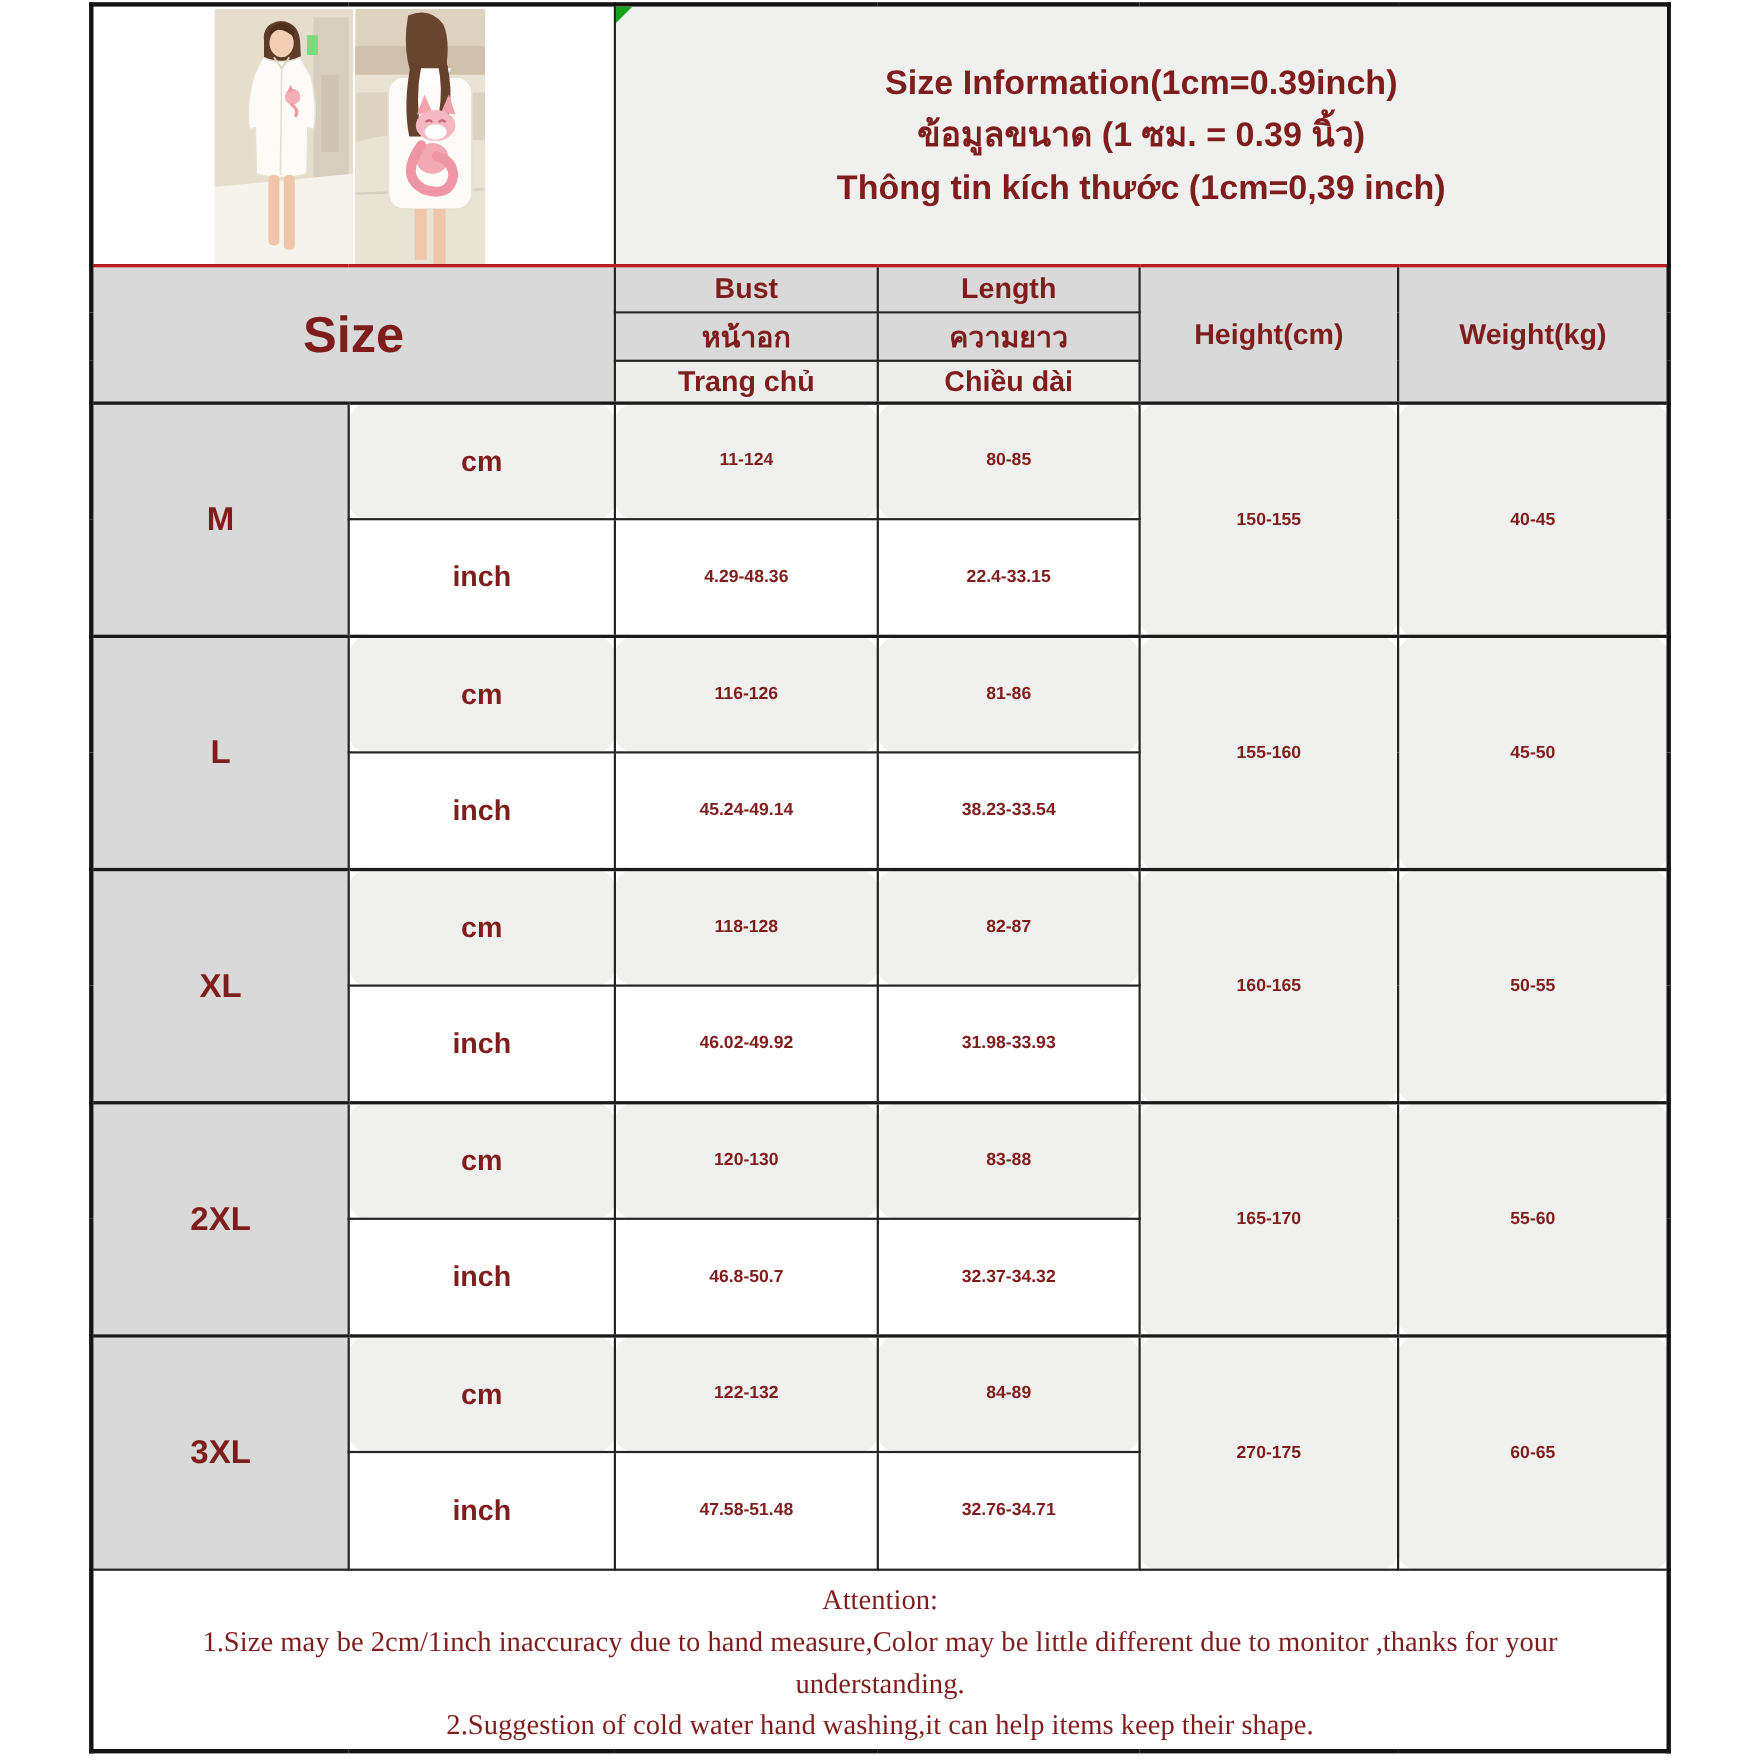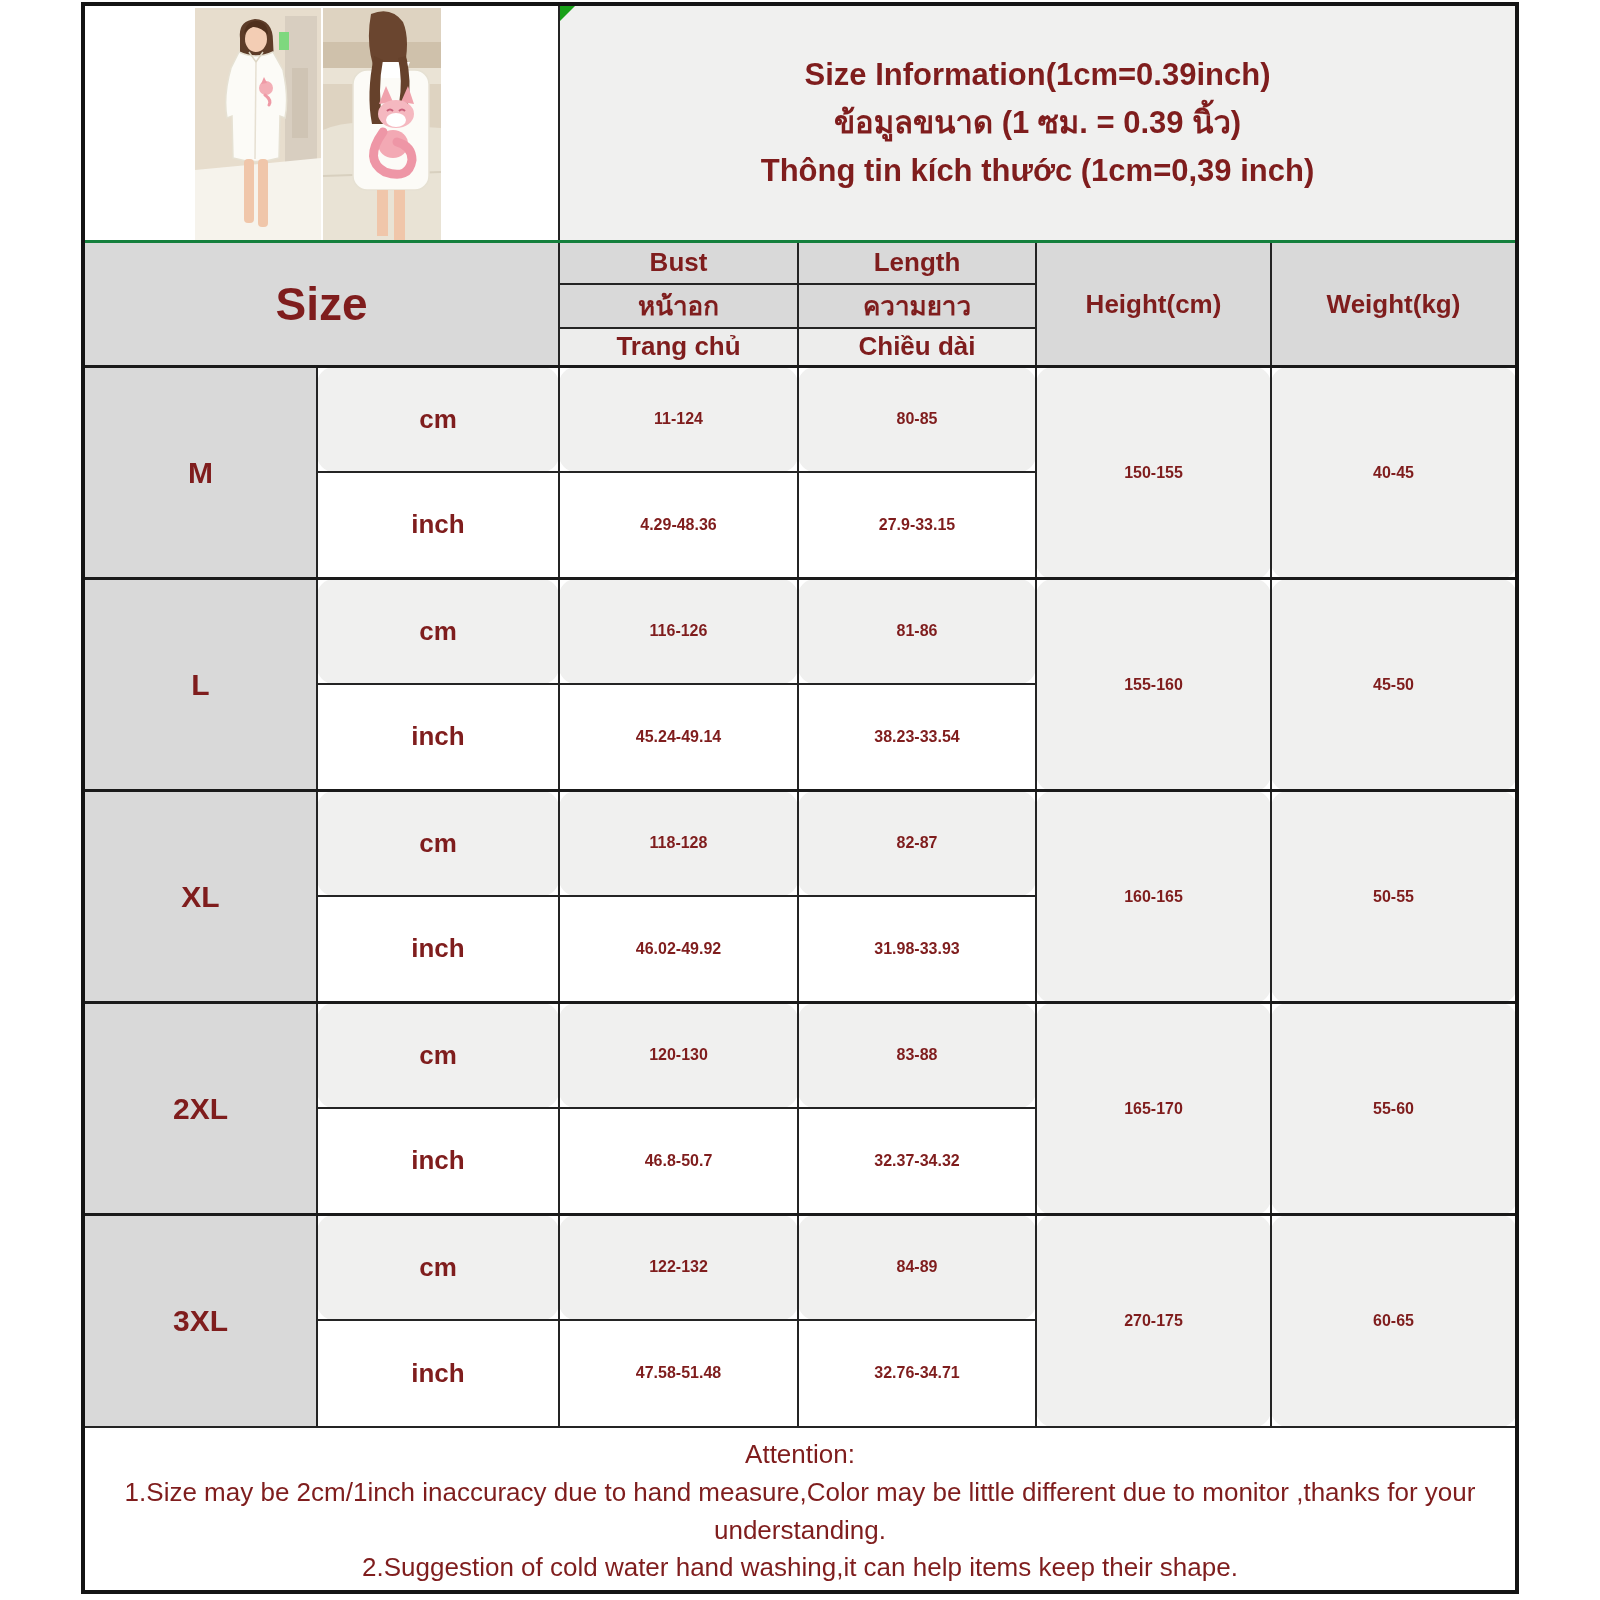--- a/index.html
+++ b/index.html
@@ -25,23 +25,23 @@
     padding:0;
     overflow:hidden;
   }
   
   tr.top-row{height:236px;}
   tr.hr1{height:42px;}
   tr.hr2{height:44px;}
   tr.hr3{height:39px;}
   tr.rcm{height:105px;}
   tr.rin{height:107px;}
-  tr.attn-row{height:165px;}
-  
-  tr.hr1 td{border-top:3px solid #15803d;}
+  tr.attn-row{height:165px;font-family:Liberation Serif, serif;}
+  
+  tr.hr1 td{border-top:3px solid #b91c1c;}
   tr.rcm td{border-top:3px solid #1a1a1a;}
   td.attn-cell{border-top:3px solid #1a1a1a;}
   
   td.dbl{border-bottom:6px double #111;}
   
   .bg-g{background:#d9d9d9;}
   .bg-l{background:#f0f0ef;border-radius:17px;}
   .bg-w{background:#ffffff;}
   .bg-vi{background:#ededec;}
   
@@ -157,21 +157,21 @@
       <td class="size-lbl" rowspan="2">M</td>
       <td class="c-unit bg-l dbl">cm</td>
       <td class="c-val bg-l dbl">11-124</td>
       <td class="c-val bg-l dbl">80-85</td>
       <td class="c-val bg-l" rowspan="2">150-155</td>
       <td class="c-val bg-l" rowspan="2">40-45</td>
     </tr>
     <tr class="rin">
       <td class="c-unit bg-w">inch</td>
       <td class="c-val bg-w">4.29-48.36</td>
-      <td class="c-val bg-w">27.9-33.15</td>
+      <td class="c-val bg-w">22.4-33.15</td>
     </tr>
 
     <tr class="rcm">
       <td class="size-lbl" rowspan="2">L</td>
       <td class="c-unit bg-l dbl">cm</td>
       <td class="c-val bg-l dbl">116-126</td>
       <td class="c-val bg-l dbl">81-86</td>
       <td class="c-val bg-l" rowspan="2">155-160</td>
       <td class="c-val bg-l" rowspan="2">45-50</td>
     </tr>

